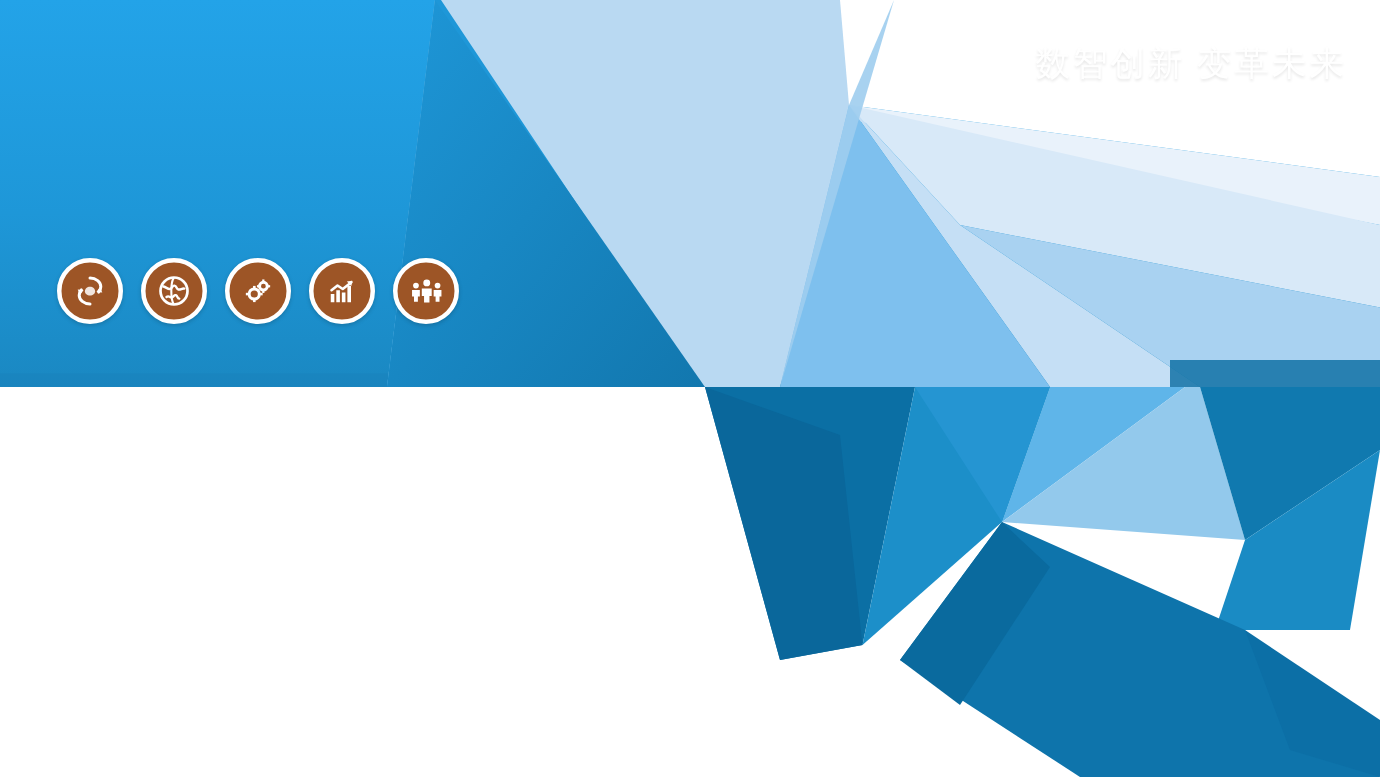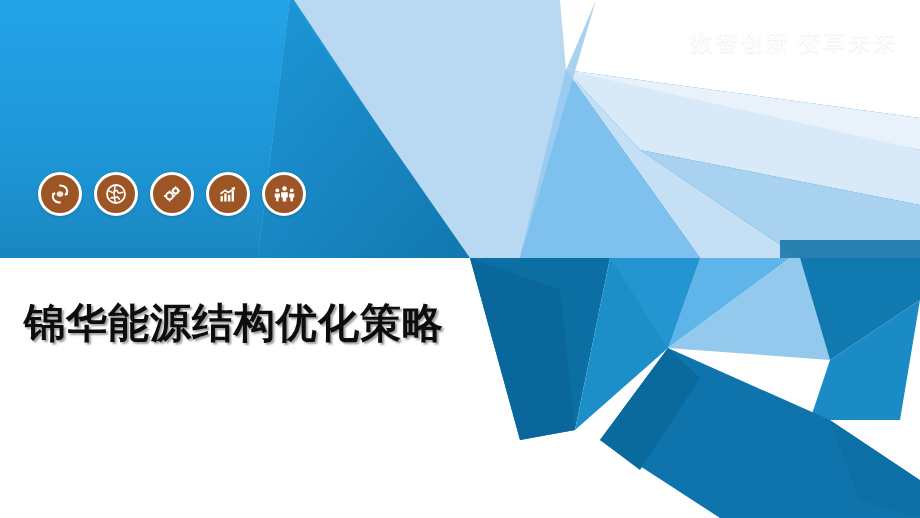--- a/index.html
+++ b/index.html
@@ -193,15 +193,14 @@
           <circle cx="5.3" cy="8.4" r="1.9"></circle>
           <path d="M2.7 11.4h5.2v4.2H6.6v3.6H4v-3.6H2.7z"></path>
           <circle cx="19.7" cy="8.4" r="1.9"></circle>
           <path d="M17.1 11.4h5.2v4.2H21v3.6h-2.6v-3.6h-1.3z"></path>
         </g>
       </svg>
     </div>
 
   </div>
 
-  <div class="slide-title">锦华能源结构优化策略</div>
 
 </div>
 
 </body></html>

